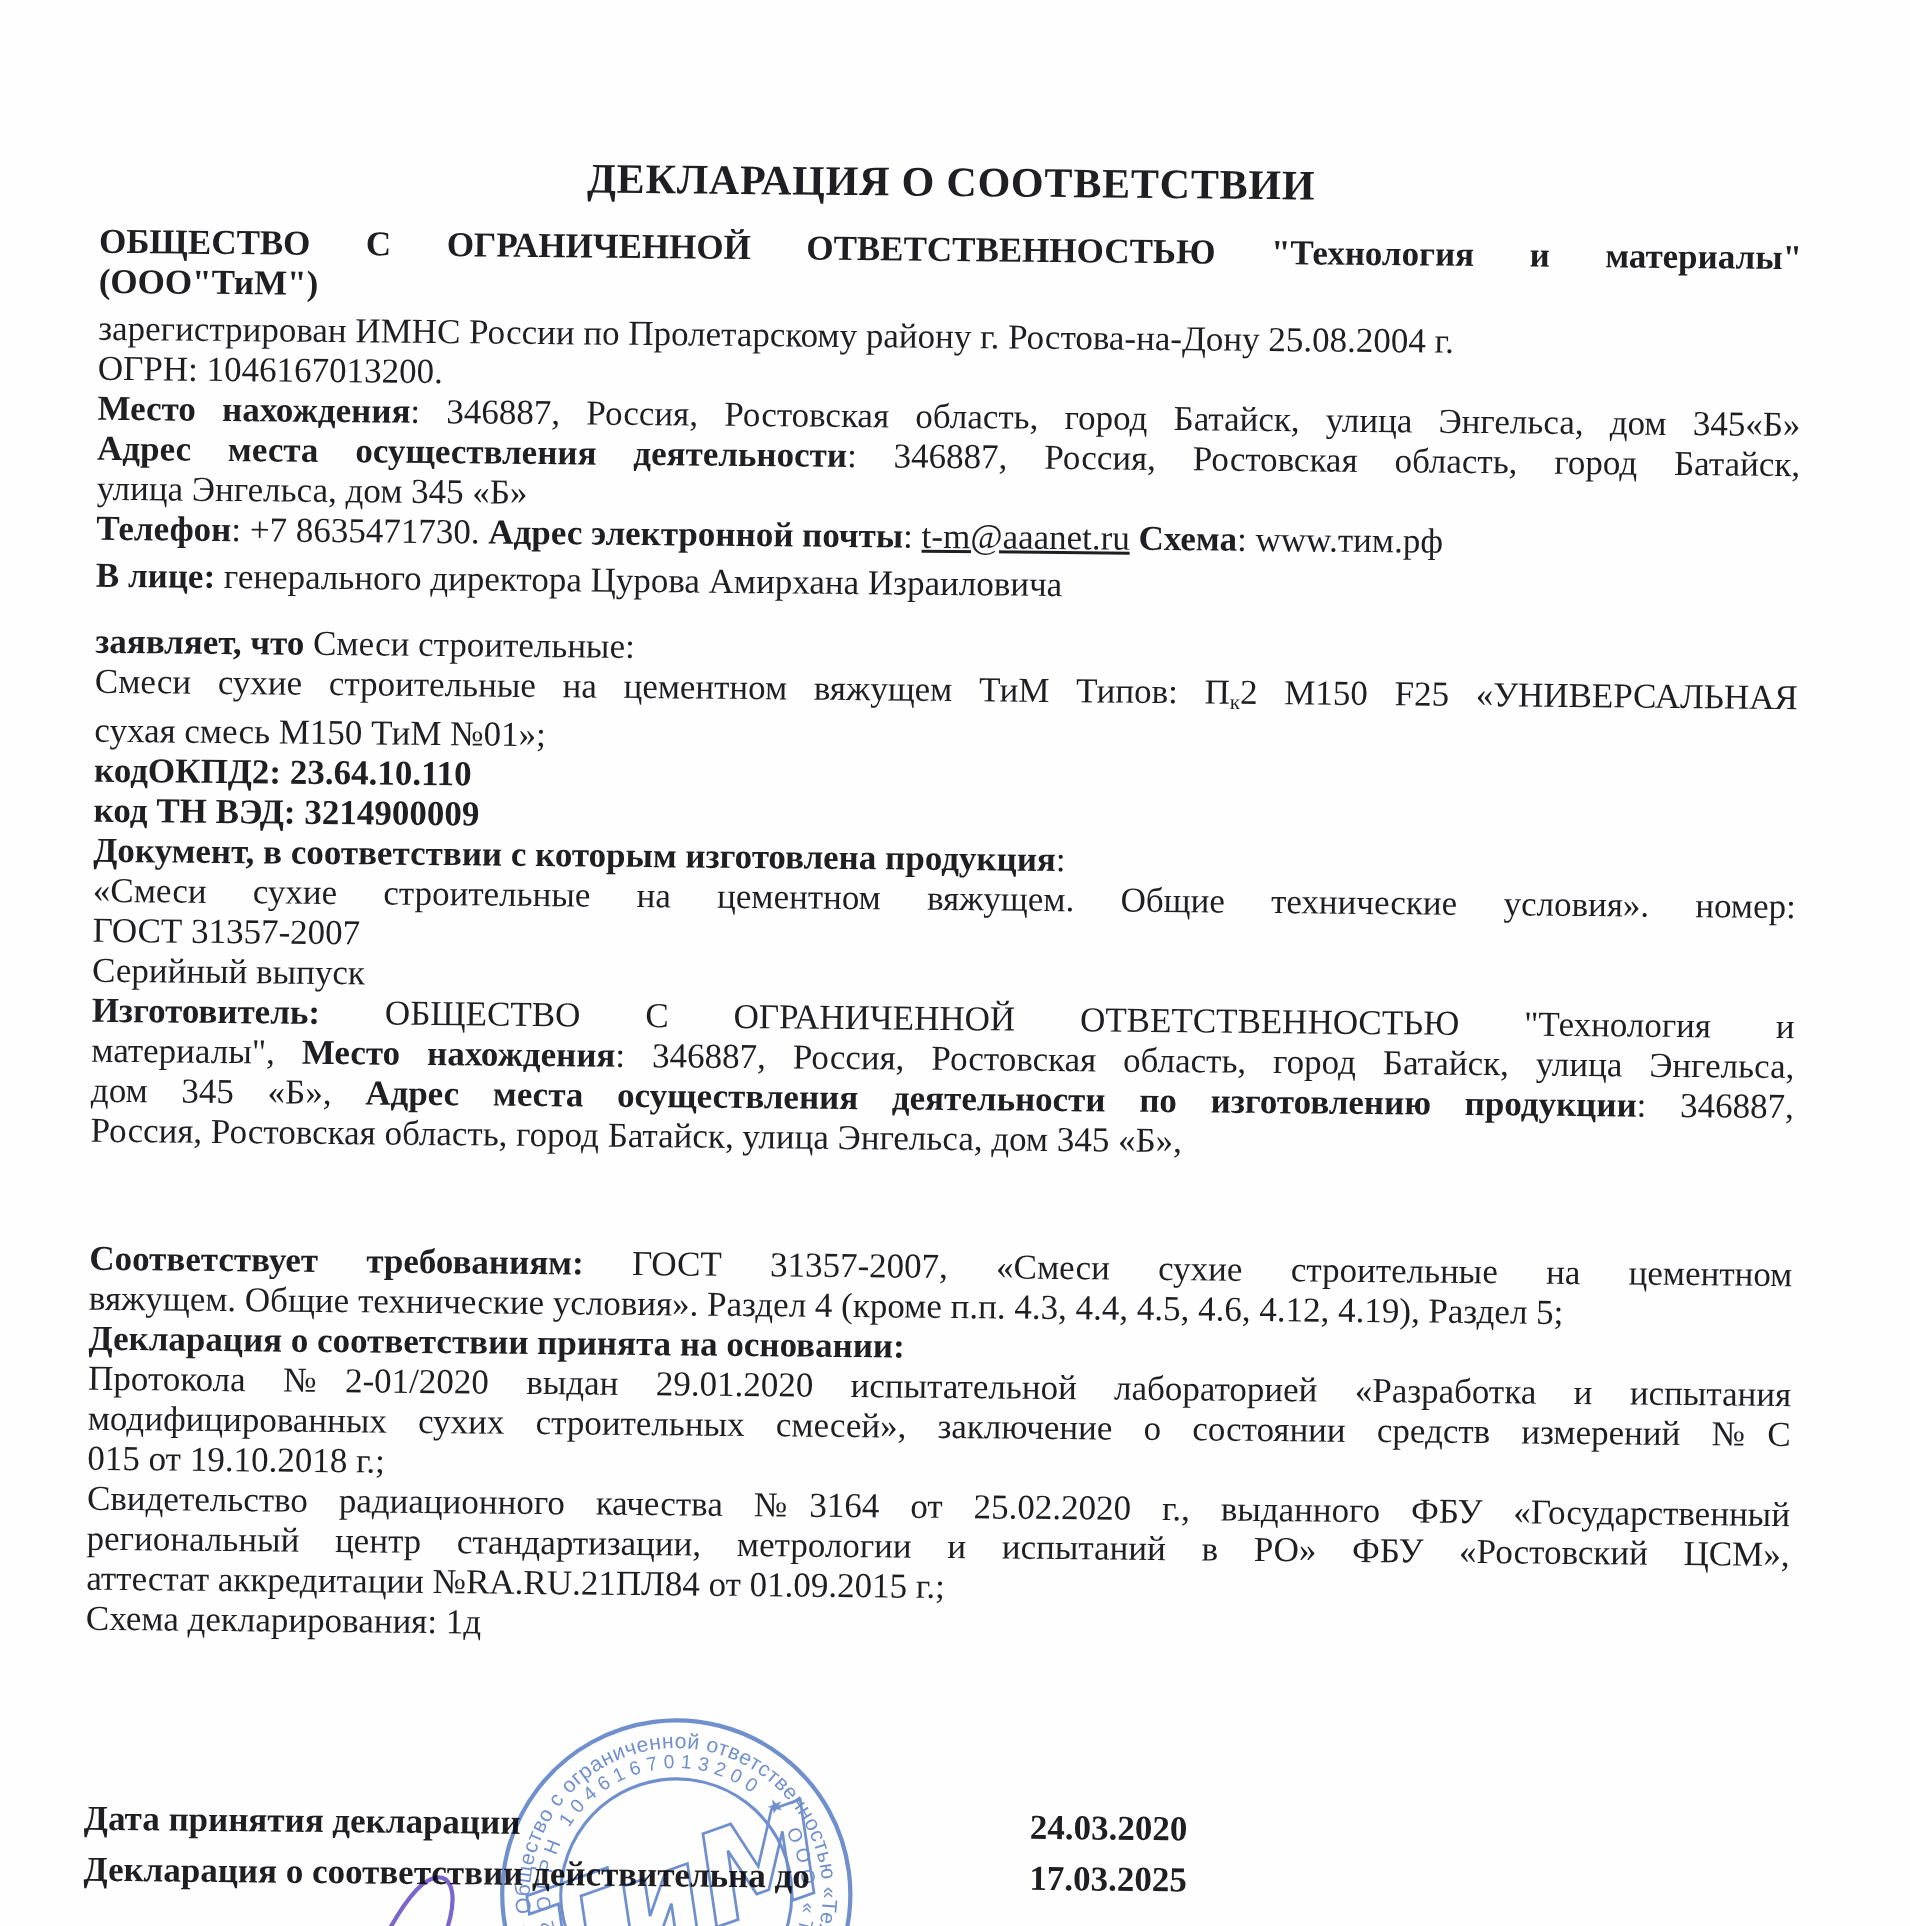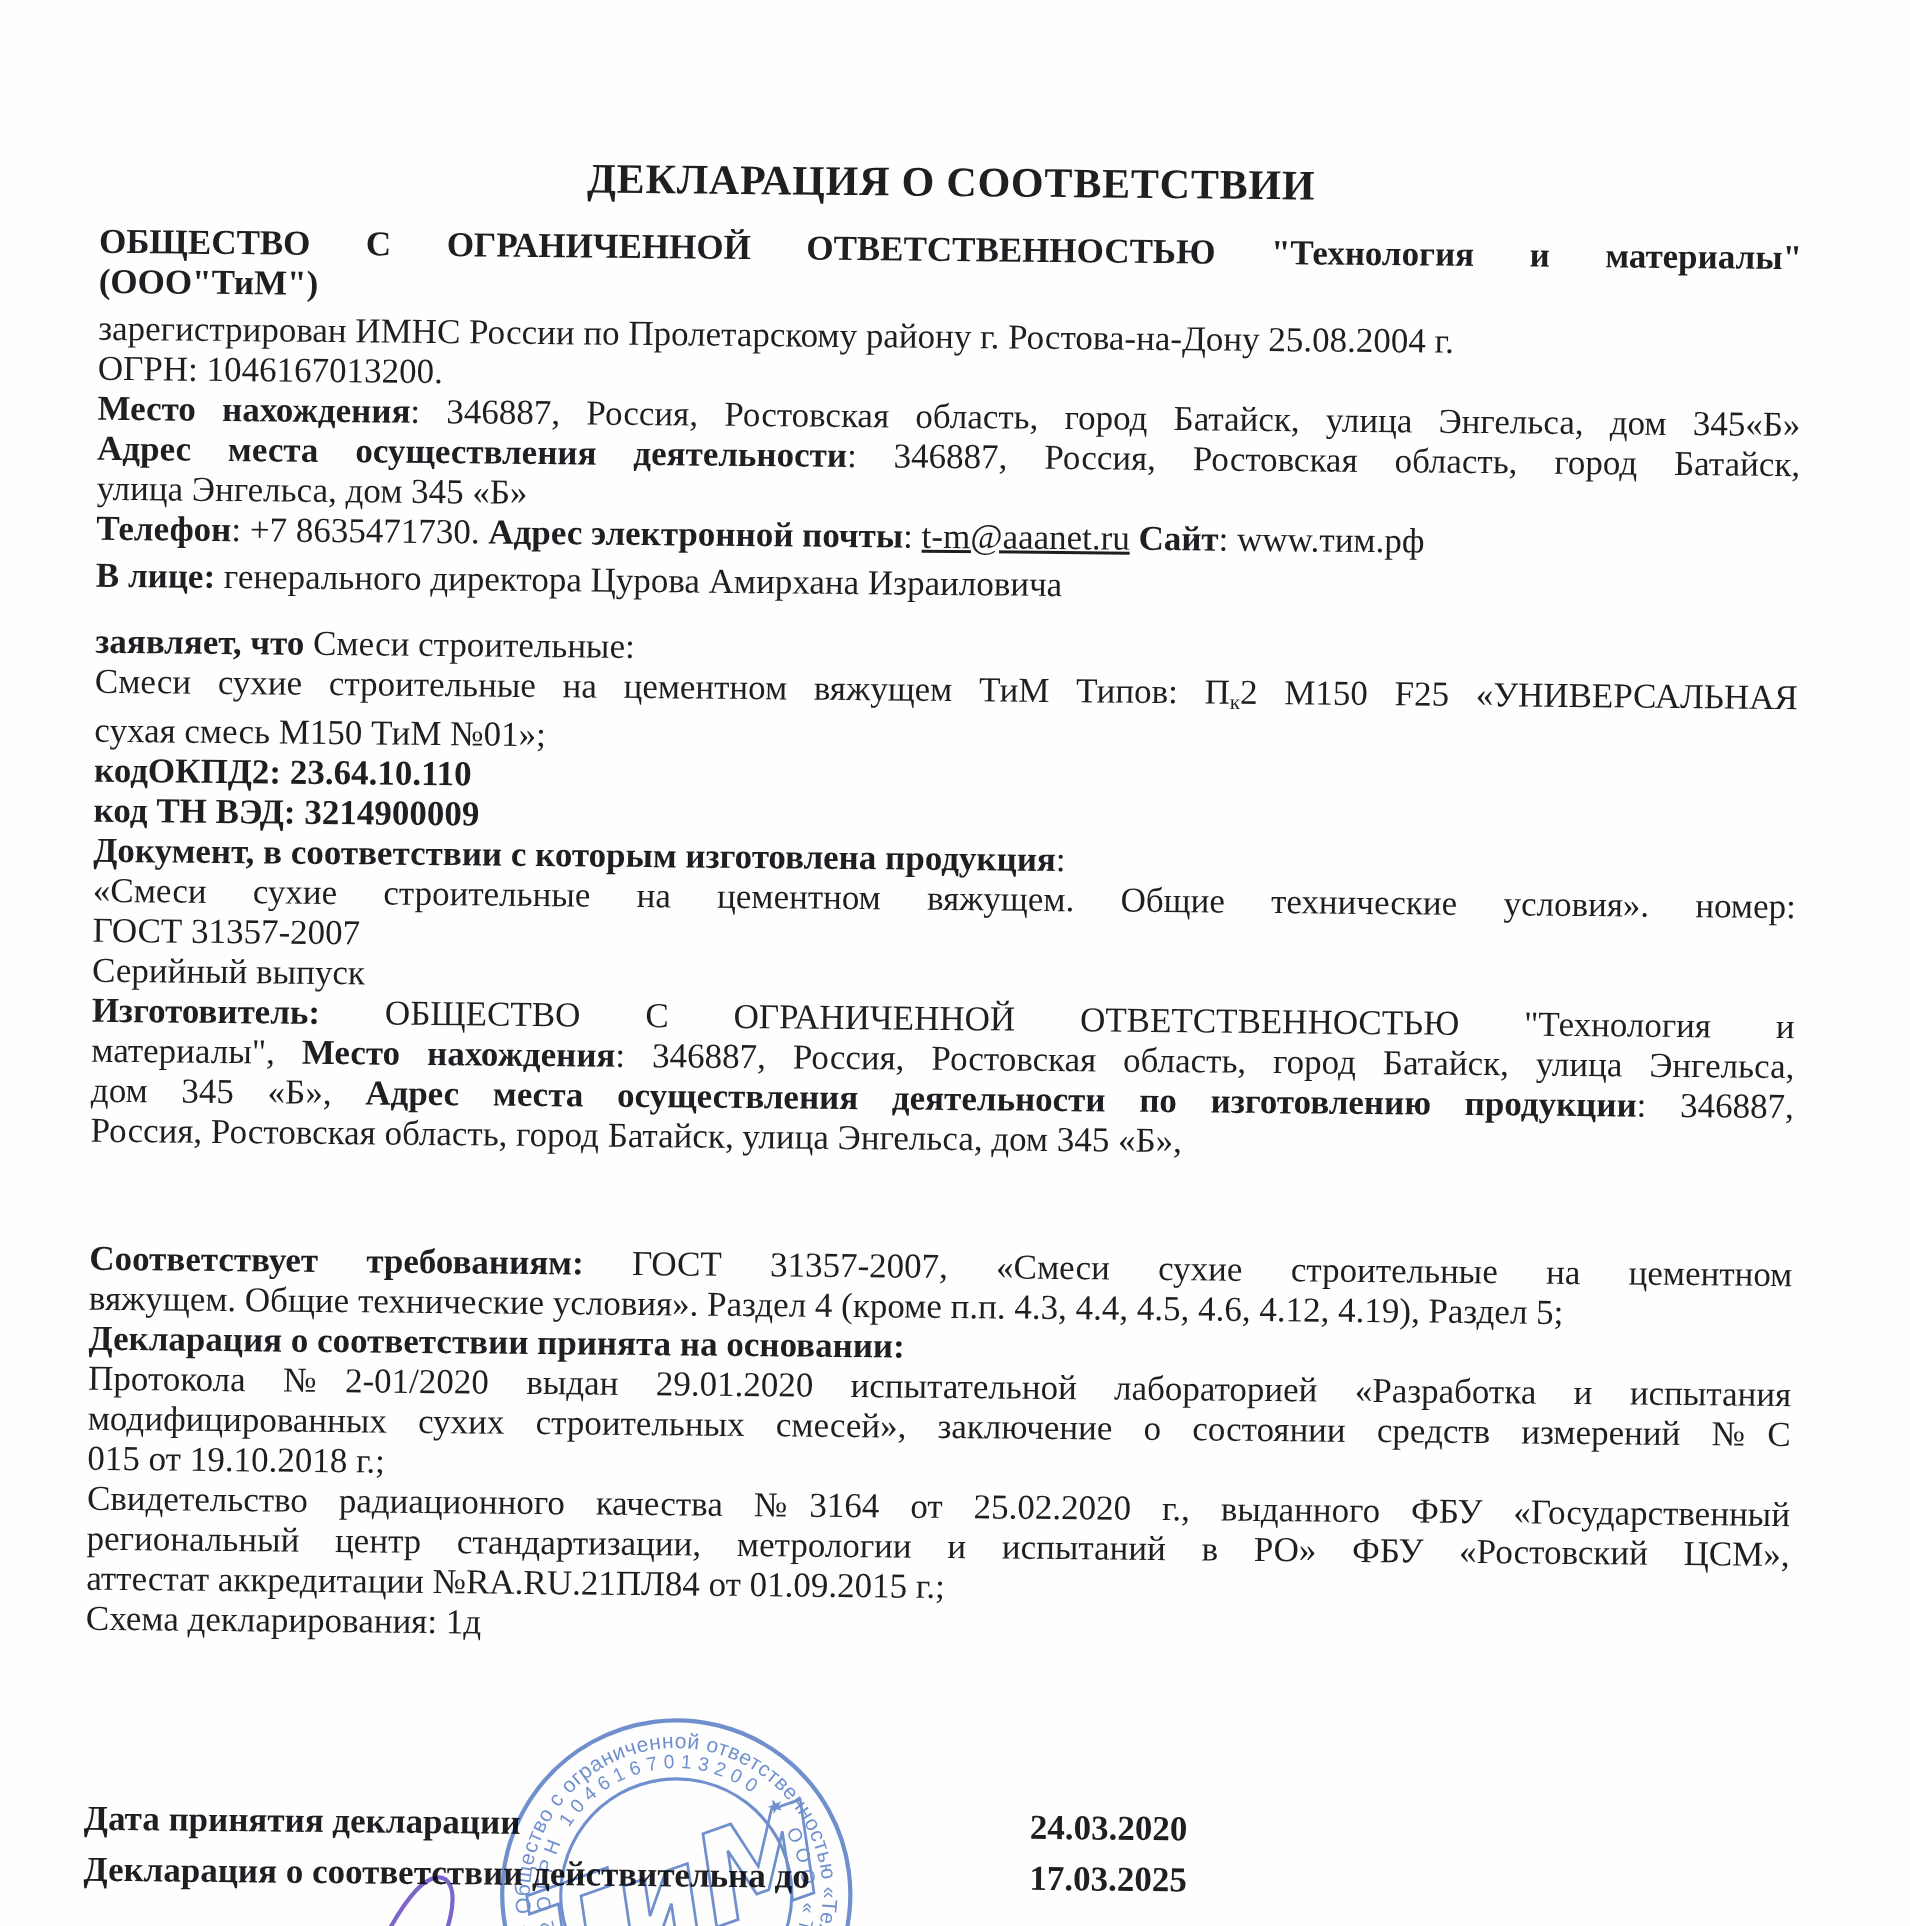--- a/index.html
+++ b/index.html
@@ -58,21 +58,21 @@
       <p class="jl">
         <span class="b">Место нахождения</span><span>: 346887, Россия, Ростовская область, город Батайск, улица Энгельса, дом 345«Б»</span>
       </p>
 
       <p class="jl">
         <span class="b">Адрес места осуществления деятельности</span><span>: 346887, Россия, Ростовская область, город Батайск,</span>
       </p>
       <p>улица Энгельса, дом 345 «Б»</p>
 
       <p class="after-phone">
-        <span class="b">Телефон</span><span>: +7 8635471730. </span><span class="b">Адрес электронной почты</span><span>: </span><span class="u">t-m@aaanet.ru</span><span> </span><span class="b">Сайт</span><span>: www.тим.рф</span>
+        <span class="b">Телефон</span><span>: +7 8635471730. </span><span class="b">Адрес электронной почты</span><span>: </span><span class="u">t-m@aaanet.ru</span><span> </span><span class="b">Схема</span><span>: www.тим.рф</span>
       </p>
 
       <p class="after-person">
         <span class="b">В лице:</span><span> генерального директора Цурова Амирхана Израиловича</span>
       </p>
 
       <p>
         <span class="b">заявляет, что</span><span> Смеси строительные:</span>
       </p>
 

